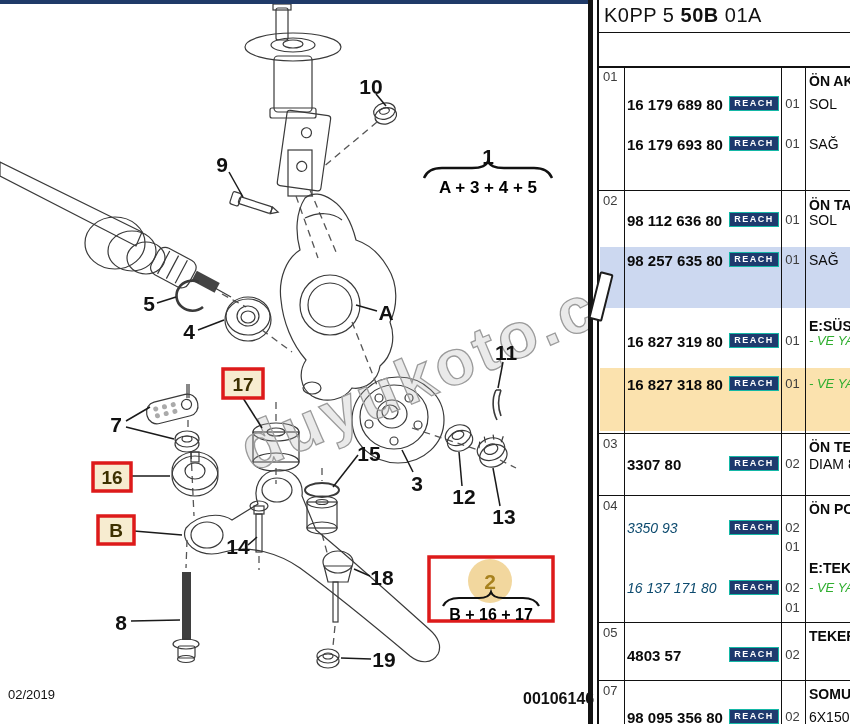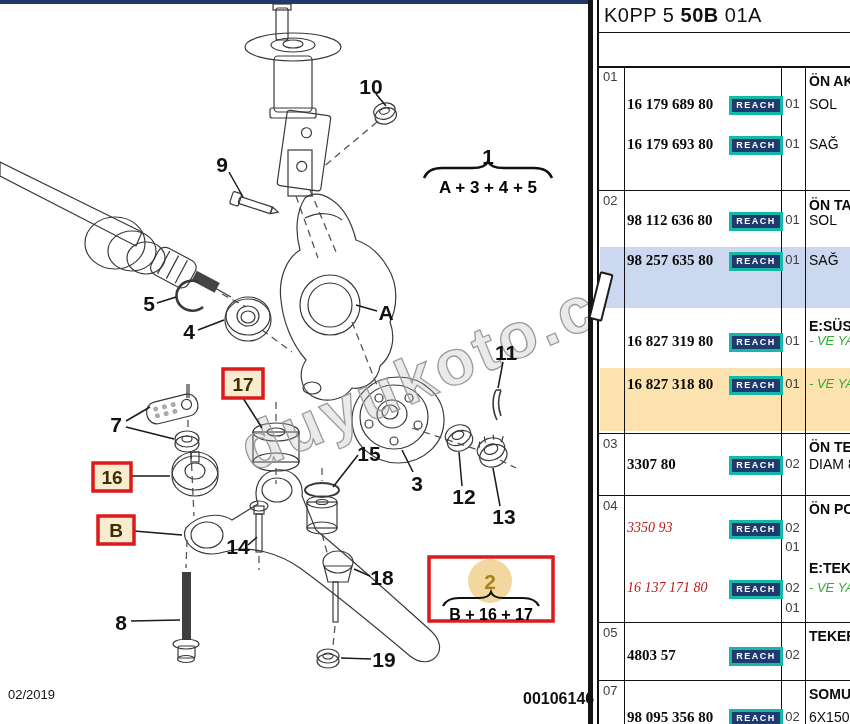--- a/index.html
+++ b/index.html
@@ -24,27 +24,27 @@
   .hband.blue{top:247px;height:61px;background:#ccd8f0;}
   .hband.orange{top:368px;height:63px;background:#fbe2ae;}
   .hline{position:absolute;left:0;right:0;height:1px;background:#111;z-index:2;}
   .vline{position:absolute;top:66px;bottom:0;width:1px;background:#111;z-index:2;}
   .thead{position:absolute;left:0;top:0;width:253px;height:32px;font-size:20px;
          line-height:30px;padding-left:5px;letter-spacing:0.5px;z-index:3;}
   .thead .b{font-weight:bold;}
   .trow{position:absolute;left:0;width:253px;z-index:3;}
   .ref{position:absolute;left:4px;top:3px;font-size:13px;color:#3c3c3c;}
   .tl{position:absolute;left:0;right:0;height:18px;white-space:nowrap;}
-  .part{position:absolute;left:28px;font-size:15px;font-weight:bold;color:#0a0a0a;font-family:Liberation Serif, serif;}
-  .part.ital{font-weight:normal;font-style:italic;font-size:14px;color:#b91c1c;}
+  .part{position:absolute;left:28px;font-size:15px;font-weight:bold;color:#0a0a0a;}
+  .part.ital{font-weight:normal;font-style:italic;font-size:14px;color:#0c4a6e;}
   .rp{position:absolute;left:28px;width:151px;text-align:right;font-size:15px;
       font-weight:bold;font-style:italic;color:#0a0a0a;}
   .reach{position:absolute;left:130px;top:0;width:48px;height:13px;background:#1e3a6e;
          color:#fff;font-size:9px;font-weight:bold;letter-spacing:1.5px;text-align:center;
-         line-height:13px;border:3px solid #14b8a6;}
+         line-height:13px;border:1px solid #14b8a6;}
   .qty{position:absolute;left:183px;width:21px;text-align:center;font-size:13px;color:#3c3c3c;}
   .desc{position:absolute;left:210px;font-size:14px;color:#0a0a0a;}
   .desc.bold{font-weight:bold;}
   .desc.green{color:#2fae2f;font-style:italic;font-size:13px;}
 </style>
 </head>
 <body>
 
 <div id="stage">
 

